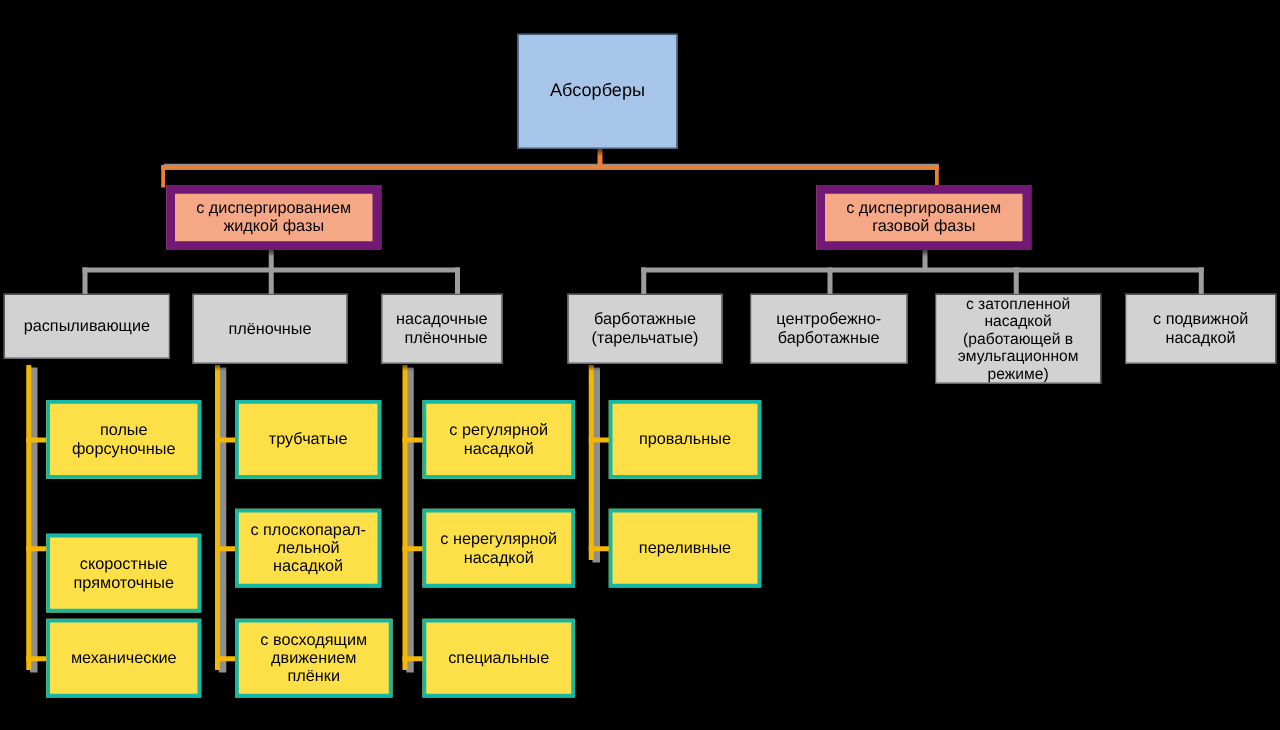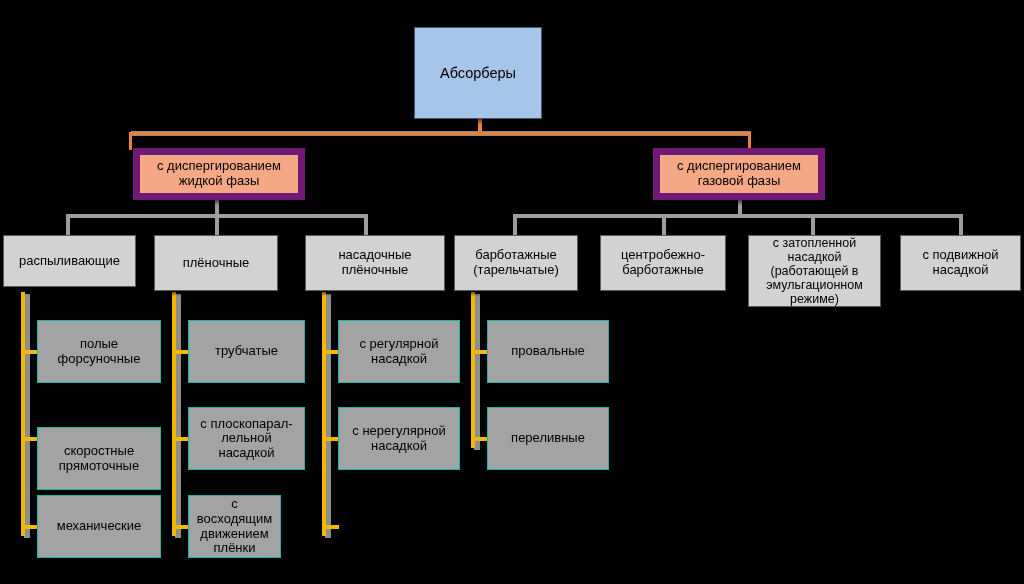--- a/index.html
+++ b/index.html
@@ -40,22 +40,22 @@
     background:#f6a886;
     border:7px solid #701a75;
     font-size:13px;
   }
   .node.lvl3{
     background:#d2d2d2;
     border:1px solid #5a5a5a;
     font-size:13px;
   }
   .node.leaf{
-    background:#a3a3a3;
-    border:1px solid #14b8a6;
+    background:#fde047;
+    border:3px solid #14b8a6;
     font-size:13px;
   }
 
   
   .conn{
     position:absolute;
     z-index:1;
   }
   .conn.orange{background:#ed8031;}
   .conn.gray{background:#9d9d9d;}
@@ -112,21 +112,21 @@
   <div class="node root" style="left:414px;top:27px;width:128px;height:92px;">Абсорберы</div>
 
   <div class="node lvl2" style="left:133px;top:148px;width:172px;height:52px;">с диспергированием
 жидкой фазы</div>
 
   <div class="node lvl2" style="left:653px;top:148px;width:172px;height:52px;">с диспергированием
 газовой фазы</div>
 
   <div class="node lvl3" style="left:3px;top:235px;width:133px;height:52px;">распыливающие</div>
   <div class="node lvl3" style="left:154px;top:235px;width:124px;height:56px;">плёночные</div>
-  <div class="node lvl3" style="left:305px;top:235px;width:140px;height:56px;">насадочные
+  <div class="node lvl3" style="left:305px;top:235px;width:97px;height:56px;text-align:right;">насадочные
 плёночные</div>
   <div class="node lvl3" style="left:454px;top:235px;width:124px;height:56px;">барботажные
 (тарельчатые)</div>
   <div class="node lvl3" style="left:600px;top:235px;width:126px;height:56px;">центробежно-
 барботажные</div>
   <div class="node lvl3" style="left:748px;top:235px;width:133px;height:72px;font-size:12.5px;">с затопленной
 насадкой
 (работающей в
 эмульгационном
 режиме)</div>
@@ -136,25 +136,26 @@
   <div class="node leaf" style="left:37px;top:320px;width:124px;height:63px;">полые
 форсуночные</div>
   <div class="node leaf" style="left:37px;top:407px;width:124px;height:63px;margin-top:20px;">скоростные
 прямоточные</div>
   <div class="node leaf" style="left:37px;top:495px;width:124px;height:63px;">механические</div>
 
   <div class="node leaf" style="left:188px;top:320px;width:117px;height:63px;">трубчатые</div>
   <div class="node leaf" style="left:188px;top:407px;width:117px;height:63px;">с плоскопарал-
 лельной
 насадкой</div>
-  <div class="node leaf" style="left:188px;top:495px;width:93px;height:63px;">с восходящим
+  <div class="node leaf" style="left:188px;top:495px;width:126px;height:63px;">с восходящим
 движением
 плёнки</div>
 
   <div class="node leaf" style="left:338px;top:320px;width:122px;height:63px;">с регулярной
 насадкой</div>
   <div class="node leaf" style="left:338px;top:407px;width:122px;height:63px;">с нерегулярной
 насадкой</div>
+  <div class="node leaf" style="left:338px;top:495px;width:122px;height:63px;">специальные</div>
 
   <div class="node leaf" style="left:487px;top:320px;width:122px;height:63px;text-align:right;">провальные</div>
   <div class="node leaf" style="left:487px;top:407px;width:122px;height:63px;">переливные</div>
 
 </div>
 
 </body></html>

